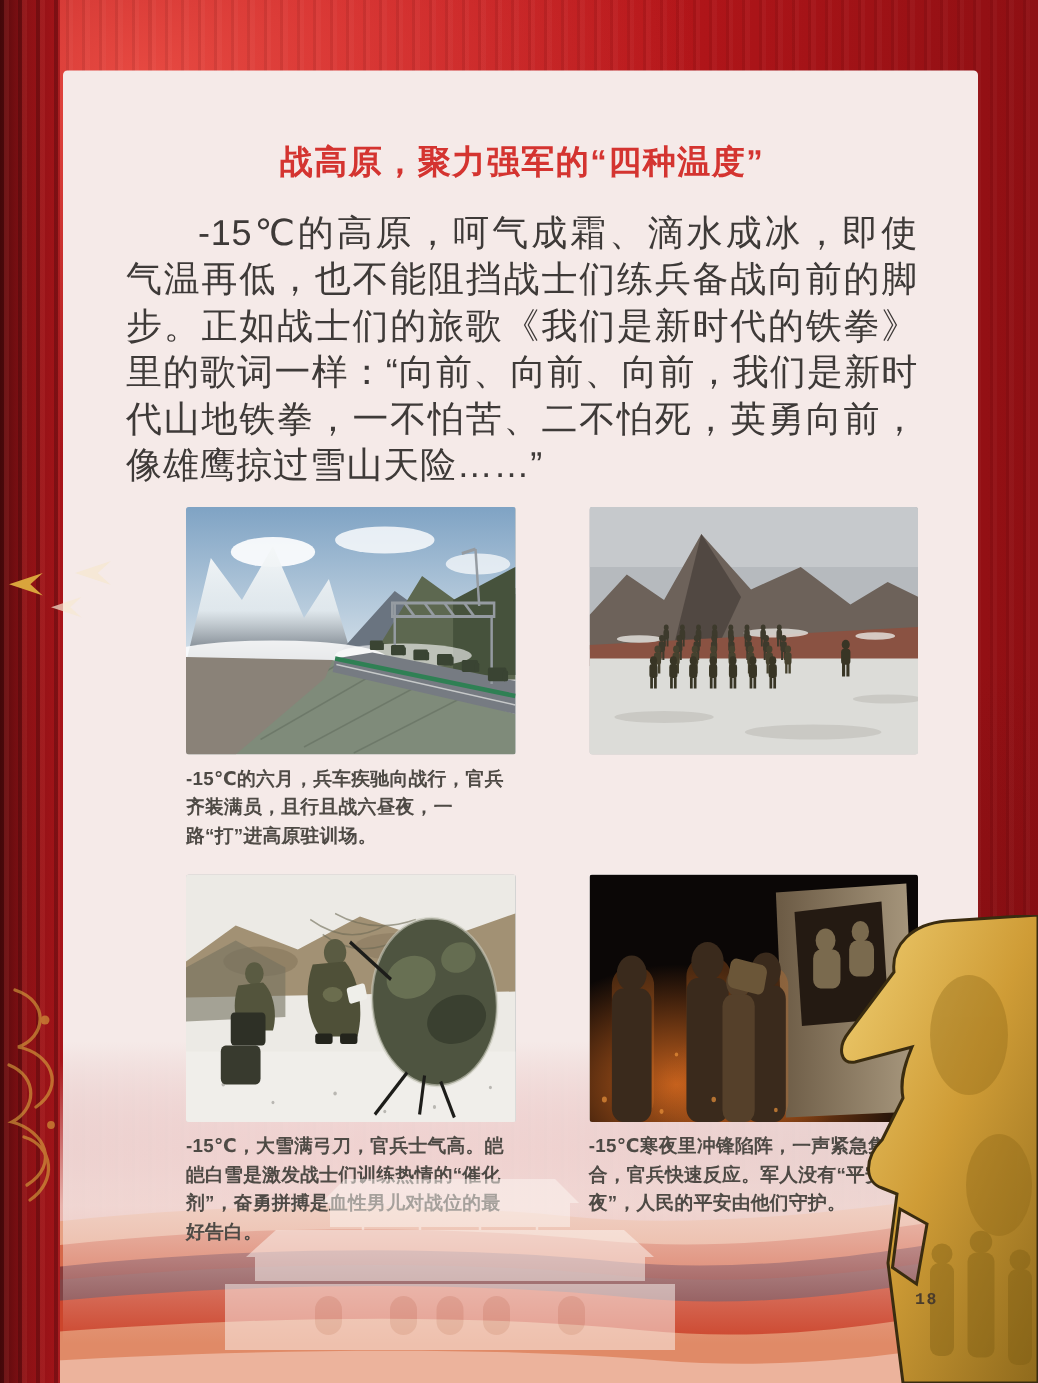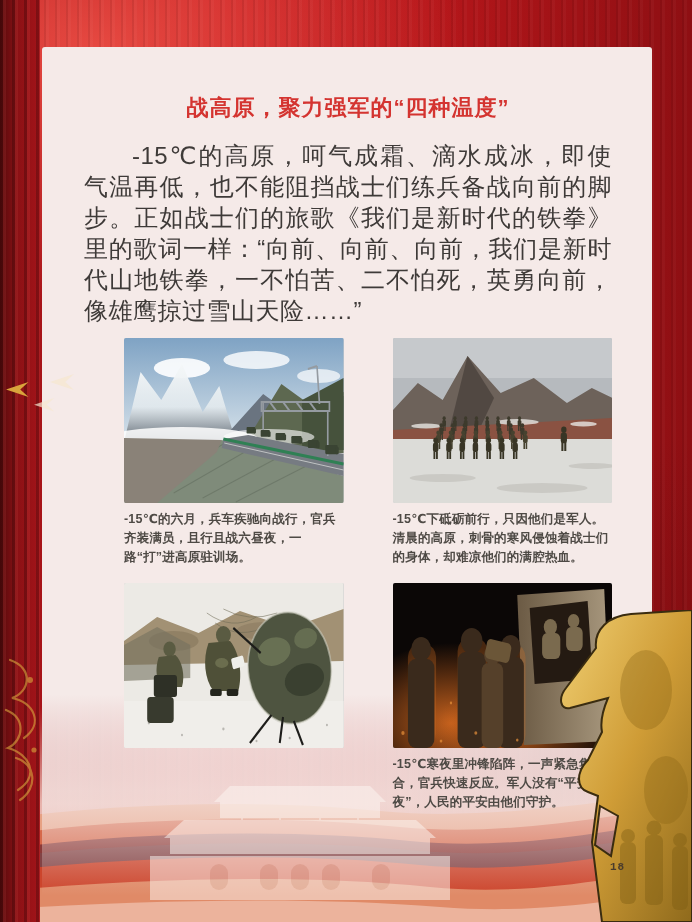--- a/index.html
+++ b/index.html
@@ -212,21 +212,20 @@
               <use href="#tr" transform="translate(62,99) scale(1.1)"></use>
               <use href="#tr" transform="translate(78,99) scale(1.1)"></use>
               <use href="#tr" transform="translate(94,99) scale(1.1)"></use>
               <use href="#tr" transform="translate(110,99) scale(1.1)"></use>
               <use href="#tr" transform="translate(126,99) scale(1.1)"></use>
               <use href="#tr" transform="translate(142,99) scale(1.1)"></use>
             <use href="#tr" transform="translate(200,88) scale(1.25)"></use>
           </g>
         </svg>
       </div>
-      <figcaption>-15℃下砥砺前行，只因他们是军人。清晨的高原，刺骨的寒风侵蚀着战士们的身体，却难凉他们的满腔热血。</figcaption>
     </figure>
 
     <figure>
       <div class="photo">
         <svg viewBox="0 0 265 165" preserveAspectRatio="none">
           <rect width="265" height="165" fill="#eceae5"></rect>
           <polygon points="0,58 40,34 90,50 140,28 200,45 265,26 265,78 0,82" fill="#a29174"></polygon>
           <ellipse cx="60" cy="58" rx="30" ry="10" fill="#8a7a60" opacity=".7"></ellipse>
           <ellipse cx="170" cy="48" rx="34" ry="9" fill="#8a7a60" opacity=".6"></ellipse>
           <polygon points="0,62 40,44 80,62 80,95 0,98" fill="#75715f" opacity=".6"></polygon>
@@ -266,20 +265,21 @@
             <rect x="124" y="106" width="14" height="7" rx="2" fill="#23241c"></rect>
           </g>
           <g>
             <circle cx="55" cy="66" r="7.5" fill="#5a5b42"></circle>
             <path d="M42,74 C37,86 39,98 46,104 L70,104 C74,92 70,78 62,72 Z" fill="#53543c"></path>
             <rect x="36" y="92" width="28" height="22" rx="3" fill="#2e3026"></rect>
             <rect x="28" y="114" width="32" height="26" rx="4" fill="#383a2e"></rect>
           </g>
         </svg>
       </div>
+      <figcaption>-15℃，大雪满弓刀，官兵士气高。皑皑白雪是激发战士们训练热情的“催化剂”，奋勇拼搏是血性男儿对战位的最好告白。</figcaption>
     </figure>
 
     <figure>
       <div class="photo">
         <svg viewBox="0 0 265 165" preserveAspectRatio="none">
           <defs>
             <radialGradient id="glow1" cx=".5" cy=".5" r=".5">
               <stop offset="0" stop-color="#d86a1f" stop-opacity=".9"></stop>
                 <stop offset="1" stop-color="#d86a1f" stop-opacity="0"></stop>
             </radialGradient>

